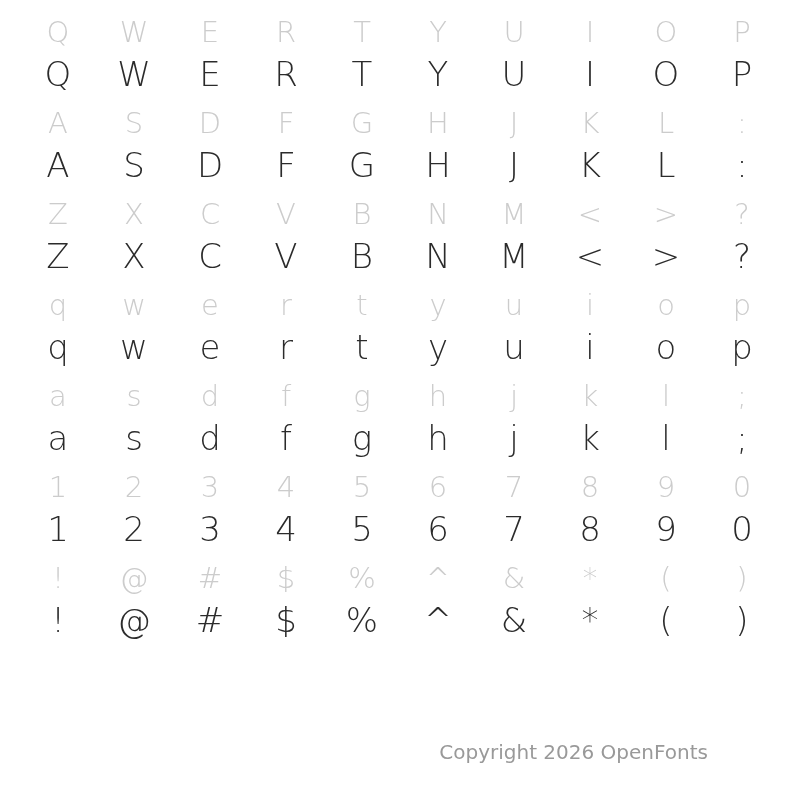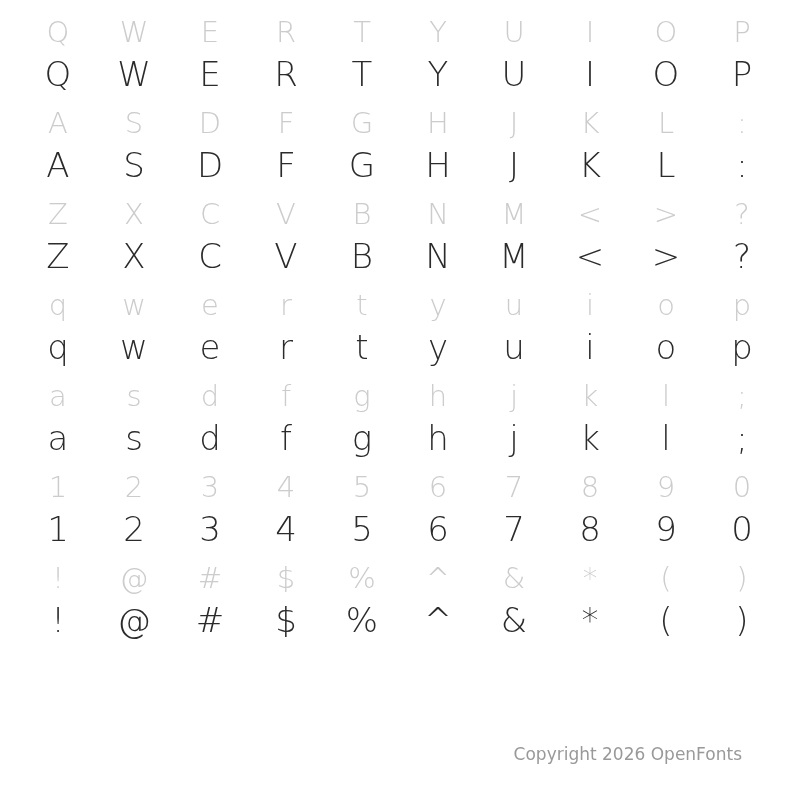--- a/index.html
+++ b/index.html
@@ -49,23 +49,23 @@
     font-size: 34px;
     padding-top: 10px;
     padding-bottom: 0;
   }
   #footer {
     position: absolute;
     left: 12px;
     right: 0;
     bottom: 36px;
     text-align: right;
-    padding-right: 58px;
+    padding-right: 92px;
     color: #999999;
-    font-size: 17px;
+    font-size: 20px;
     font-family: "DejaVu Sans", sans-serif;
   }
 </style>
 </head>
 <body>
 
 <div id="specimen">
     <div class="grid-row row-ghost">
       <div class="cell">Q</div>
       <div class="cell">W</div>

